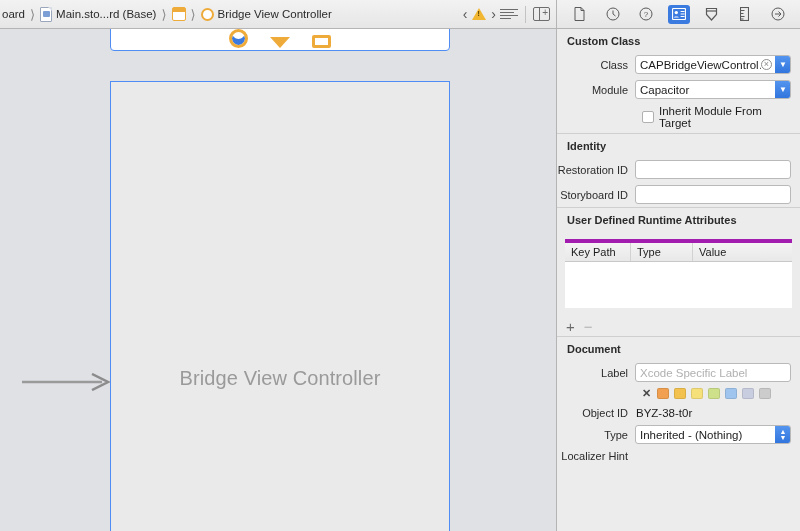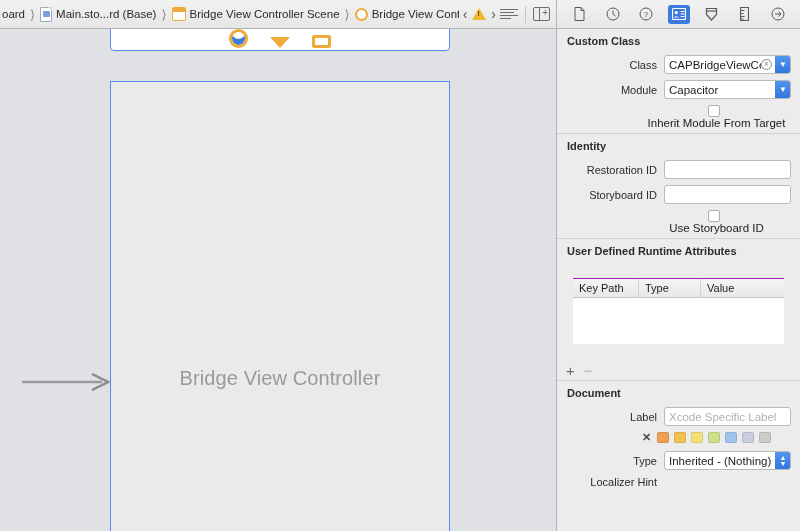--- a/index.html
+++ b/index.html
@@ -165,21 +165,21 @@
   #insp-body { flex: 1 1 auto; overflow: hidden; background: #ececec; }
 
   .sec-head {
     font-size: 11px; font-weight: bold; color: #2b2b2b;
     padding: 6px 0 5px 10px;
     border-top: 1px solid #cfcfcf;
     background: #ececec;
   }
   .sec-head.first { border-top: none; }
 
-  .row { display: flex; align-items: center; padding: 3px 9px 3px 0; margin-left: 29px; }
+  .row { display: flex; align-items: center; padding: 3px 9px 3px 0; }
   .row-label {
     width: 78px; flex: 0 0 78px; text-align: right;
     padding-right: 7px; font-size: 11px; color: #2b2b2b;
     white-space: nowrap;
   }
 
   .field {
     flex: 1 1 auto; height: 19px;
     background: #fff; border: 1px solid #b9b9b9; border-radius: 3px;
     display: flex; align-items: center;
@@ -203,30 +203,30 @@
     color: #fff; font-size: 8px;
   }
   .popup-arrow {
     flex: 0 0 auto; width: 16px; height: 19px; margin: -1px -1px -1px 0;
     background: linear-gradient(to bottom, #5596ef, #2f74dd);
     border-radius: 0 3px 3px 0;
     display: flex; flex-direction: column; align-items: center; justify-content: center;
     color: #fff; font-size: 7px; line-height: 6px;
   }
 
-  .check-row { display: flex; align-items: center; padding: 3px 9px 4px 85px; flex-direction: column; }
+  .check-row { display: flex; align-items: center; padding: 3px 9px 4px 85px; }
   .cbox {
     width: 12px; height: 12px; background: #fff;
     border: 1px solid #b0b0b0; border-radius: 2px;
     margin-right: 5px; flex: 0 0 auto;
   }
   .check-label { font-size: 11.5px; color: #1c1c1c; }
 
   
-  .udra-table { margin: 16px; background: #bef264; border-top: 1px solid #a21caf; }
+  .udra-table { margin: 8px; background: #bef264; border-top: 4px solid #a21caf; }
   .udra-head { display: flex; height: 19px; background: linear-gradient(to bottom, #f4f4f4, #e8e8e8); border-bottom: 1px solid #c8c8c8; }
   .udra-head div {
     font-size: 11px; color: #1c1c1c; padding: 3px 0 0 6px;
     border-right: 1px solid #d2d2d2;
   }
   .udra-head div:last-child { border-right: none; }
   .c-key { width: 66px; } .c-type { width: 62px; } .c-val { flex: 1 1 auto; }
   .udra-body { height: 46px; background: #fff; }
   .udra-foot {
     height: 20px; display: flex; align-items: center; gap: 9px;
@@ -259,21 +259,20 @@
         <span class="crumb-sep">⟩</span>
 
         <div class="crumb">
           <span class="ic ic-file"></span>
           <span class="crumb-text">Main.sto...rd (Base)</span>
         </div>
         <span class="crumb-sep">⟩</span>
 
         <div class="crumb">
           <span class="ic ic-storyboard"></span>
-          <span class="crumb-text">Bridge View Controller Scene</span>
         </div>
         <span class="crumb-sep">⟩</span>
 
         <div class="crumb">
           <span class="ic ic-vc"></span>
           <span class="crumb-text">Bridge View Controller</span>
         </div>
       </div>
 
       <div class="jb-right">
@@ -388,24 +387,20 @@
         <div class="field">
           <span class="val"></span>
         </div>
       </div>
       <div class="row">
         <div class="row-label">Storyboard ID</div>
         <div class="field">
           <span class="val"></span>
         </div>
       </div>
-      <div class="check-row">
-        <span class="cbox"></span>
-        <span class="check-label">Use Storyboard ID</span>
-      </div>
 
       <div class="sec-head">User Defined Runtime Attributes</div>
       <div class="udra-table">
         <div class="udra-head">
           <div class="c-key">Key Path</div>
           <div class="c-type">Type</div>
           <div class="c-val">Value</div>
         </div>
         <div class="udra-body"></div>
       </div>
@@ -424,20 +419,24 @@
       <div class="swatch-row">
         <span class="sw-x">✕</span>
         <span class="sw" style="background:#f0a050"></span>
         <span class="sw" style="background:#f2c14e"></span>
         <span class="sw" style="background:#f6e07a"></span>
         <span class="sw" style="background:#cfe08a"></span>
         <span class="sw" style="background:#9fc4ee"></span>
         <span class="sw" style="background:#c9cde0"></span>
         <span class="sw" style="background:#cccccc"></span>
       </div>
+      <div class="static-row">
+        <div class="row-label">Object ID</div>
+        <div class="static-val">BYZ-38-t0r</div>
+      </div>
       <div class="row">
         <div class="row-label">Type</div>
         <div class="field">
           <span class="val">Inherited - (Nothing)</span>
           <span class="popup-arrow">
               <span>▲</span>
               <span>▼</span>
             </span>
         </div>
       </div>

